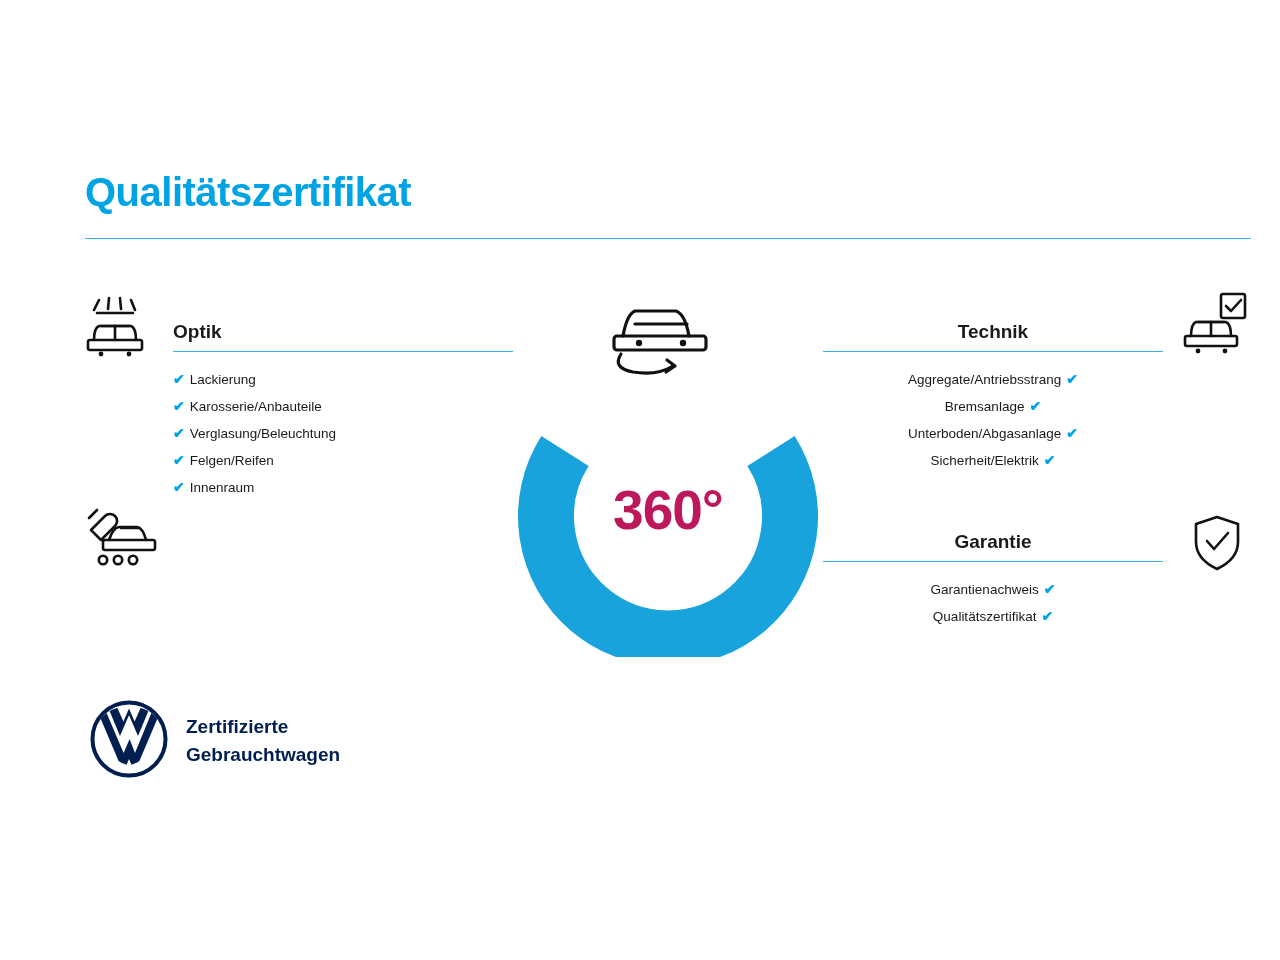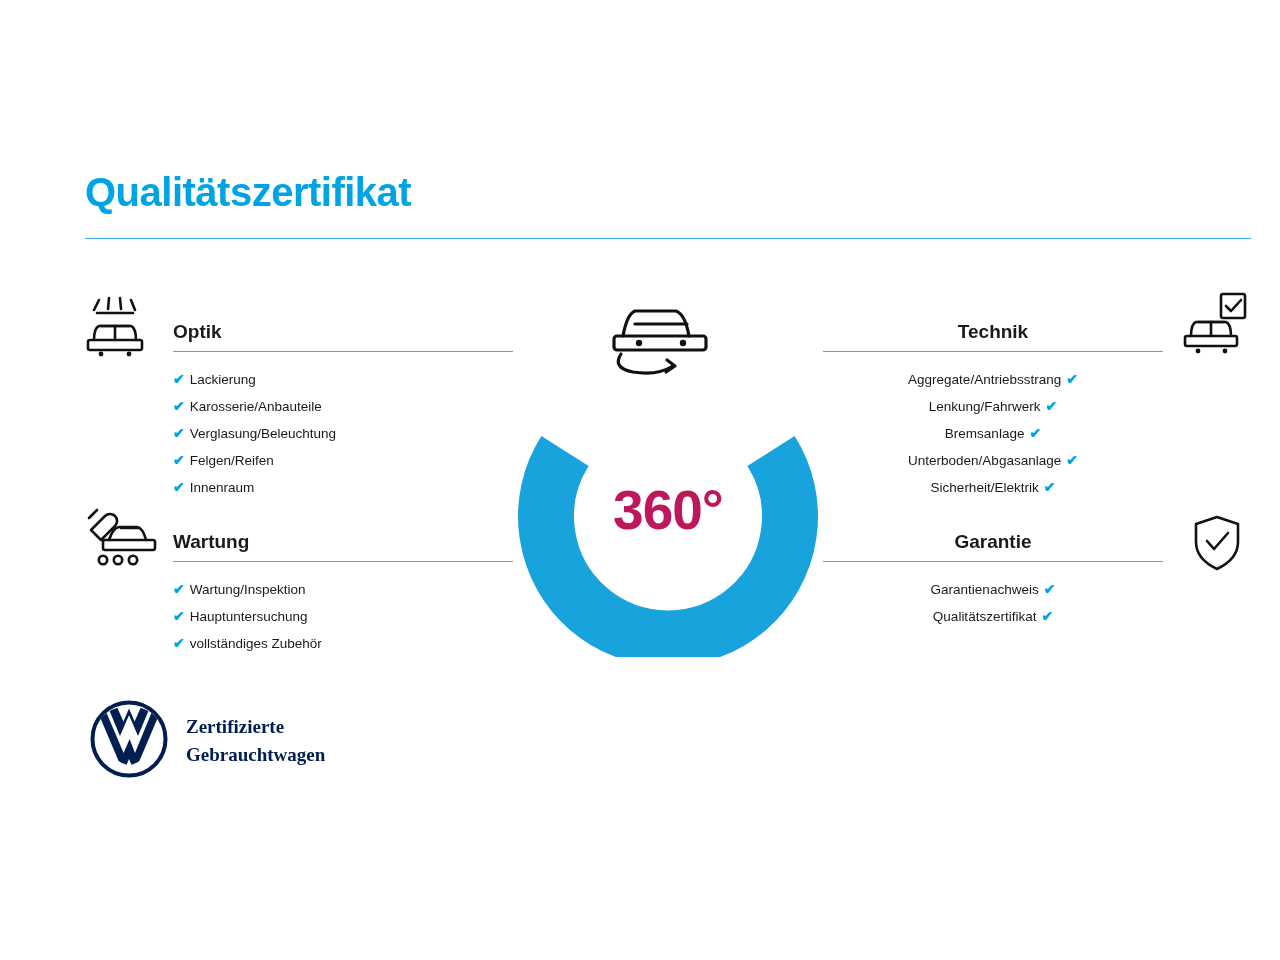--- a/index.html
+++ b/index.html
@@ -84,21 +84,20 @@
     letter-spacing: -1px;
     padding-top: 8px;
   }
 
   
   .vw-wrap {
     position: absolute;
     left: 62px; top: 700px;
     display: flex;
     align-items: center;
-    font-family: Liberation Serif, serif;
   }
   .vw-text {
     margin-left: 18px;
     font-size: 19px;
     font-weight: bold;
     color: #001e50;
     line-height: 1.45;
     white-space: pre-line;
   }
 </style>
@@ -149,48 +148,40 @@
       <path d="M24 32 q4-12 10-13 h18 q6 1 9 13"></path>
       <path d="M20 32 h48 a2 2 0 0 1 2 2 v6 a2 2 0 0 1 -2 2 h-48 a2 2 0 0 1 -2 -2 v-6 a2 2 0 0 1 2 -2 z"></path>
       <path d="M36 20 h18"></path>
 
       <circle cx="18" cy="52" r="4.2"></circle>
       <circle cx="33" cy="52" r="4.2"></circle>
       <circle cx="48" cy="52" r="4.2"></circle>
     </svg>
   </div>
 
-  <div class="block block-left" style="top:532px;">
-    <div class="block-head">Wartung</div>
-    <div class="block-rule"></div>
-    <div class="item"><span class="check">✔</span><span>Wartung/Inspektion</span></div>
-    <div class="item"><span class="check">✔</span><span>Hauptuntersuchung</span></div>
-    <div class="item"><span class="check">✔</span><span>vollständiges Zubehör</span></div>
-  </div>
 
   <div class="icon-box" style="left:1155px; top:292px;">
     <svg width="72" height="64" viewBox="0 0 72 64" fill="none" stroke="#111" stroke-width="2.6" stroke-linecap="round" stroke-linejoin="round">
 
       <rect x="38" y="2" width="24" height="24" rx="2"></rect>
       <path d="M43 14 l5 5 l10 -11"></path>
 
       <path d="M8 44 q0-12 5-14 h30 q5 2 5 14"></path>
       <path d="M4 44 h48 a2 2 0 0 1 2 2 v6 a2 2 0 0 1 -2 2 h-48 a2 2 0 0 1 -2 -2 v-6 a2 2 0 0 1 2 -2 z"></path>
       <path d="M15 30 h26"></path>
       <path d="M28 30 v14"></path>
       <circle cx="15" cy="59" r="2.4" fill="#111" stroke="none"></circle>
       <circle cx="42" cy="59" r="2.4" fill="#111" stroke="none"></circle>
     </svg>
   </div>
 
   <div class="block block-right" style="top:322px;">
     <div class="block-head">Technik</div>
     <div class="block-rule"></div>
     <div class="item"><span>Aggregate/Antriebsstrang</span><span class="check">✔</span></div>
-    <div class="item"><span>Lenkung/Fahrwerk</span><span class="check">✔</span></div>
     <div class="item"><span>Bremsanlage</span><span class="check">✔</span></div>
     <div class="item"><span>Unterboden/Abgasanlage</span><span class="check">✔</span></div>
     <div class="item"><span>Sicherheit/Elektrik</span><span class="check">✔</span></div>
   </div>
 
   <div class="icon-box" style="left:1164px; top:514px;">
     <svg width="50" height="58" viewBox="0 0 50 58" fill="none" stroke="#111" stroke-width="2.6" stroke-linecap="round" stroke-linejoin="round">
       <path d="M25 3 L46 10 v18 q0 17 -21 27 Q4 45 4 28 V10 z"></path>
       <path d="M15 27 l7 8 l14 -16"></path>
     </svg>

